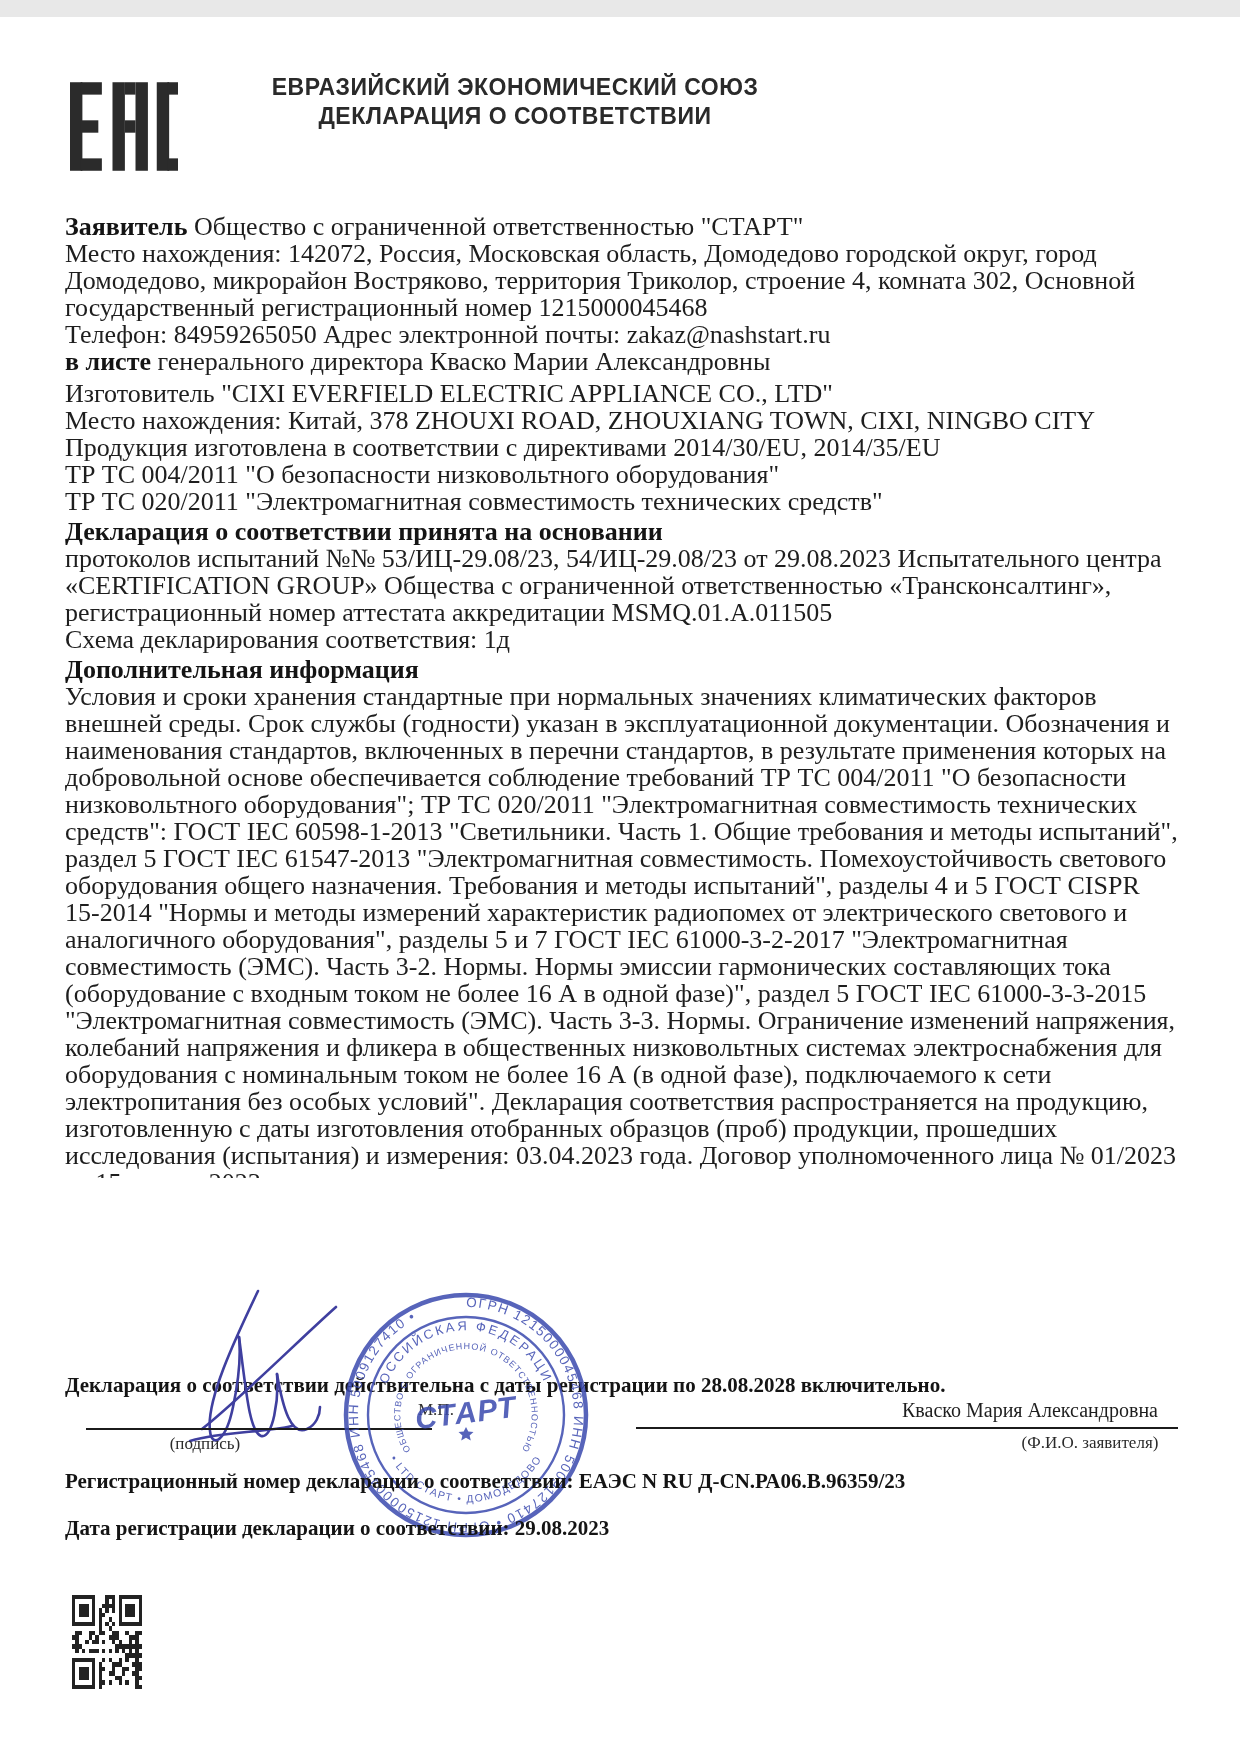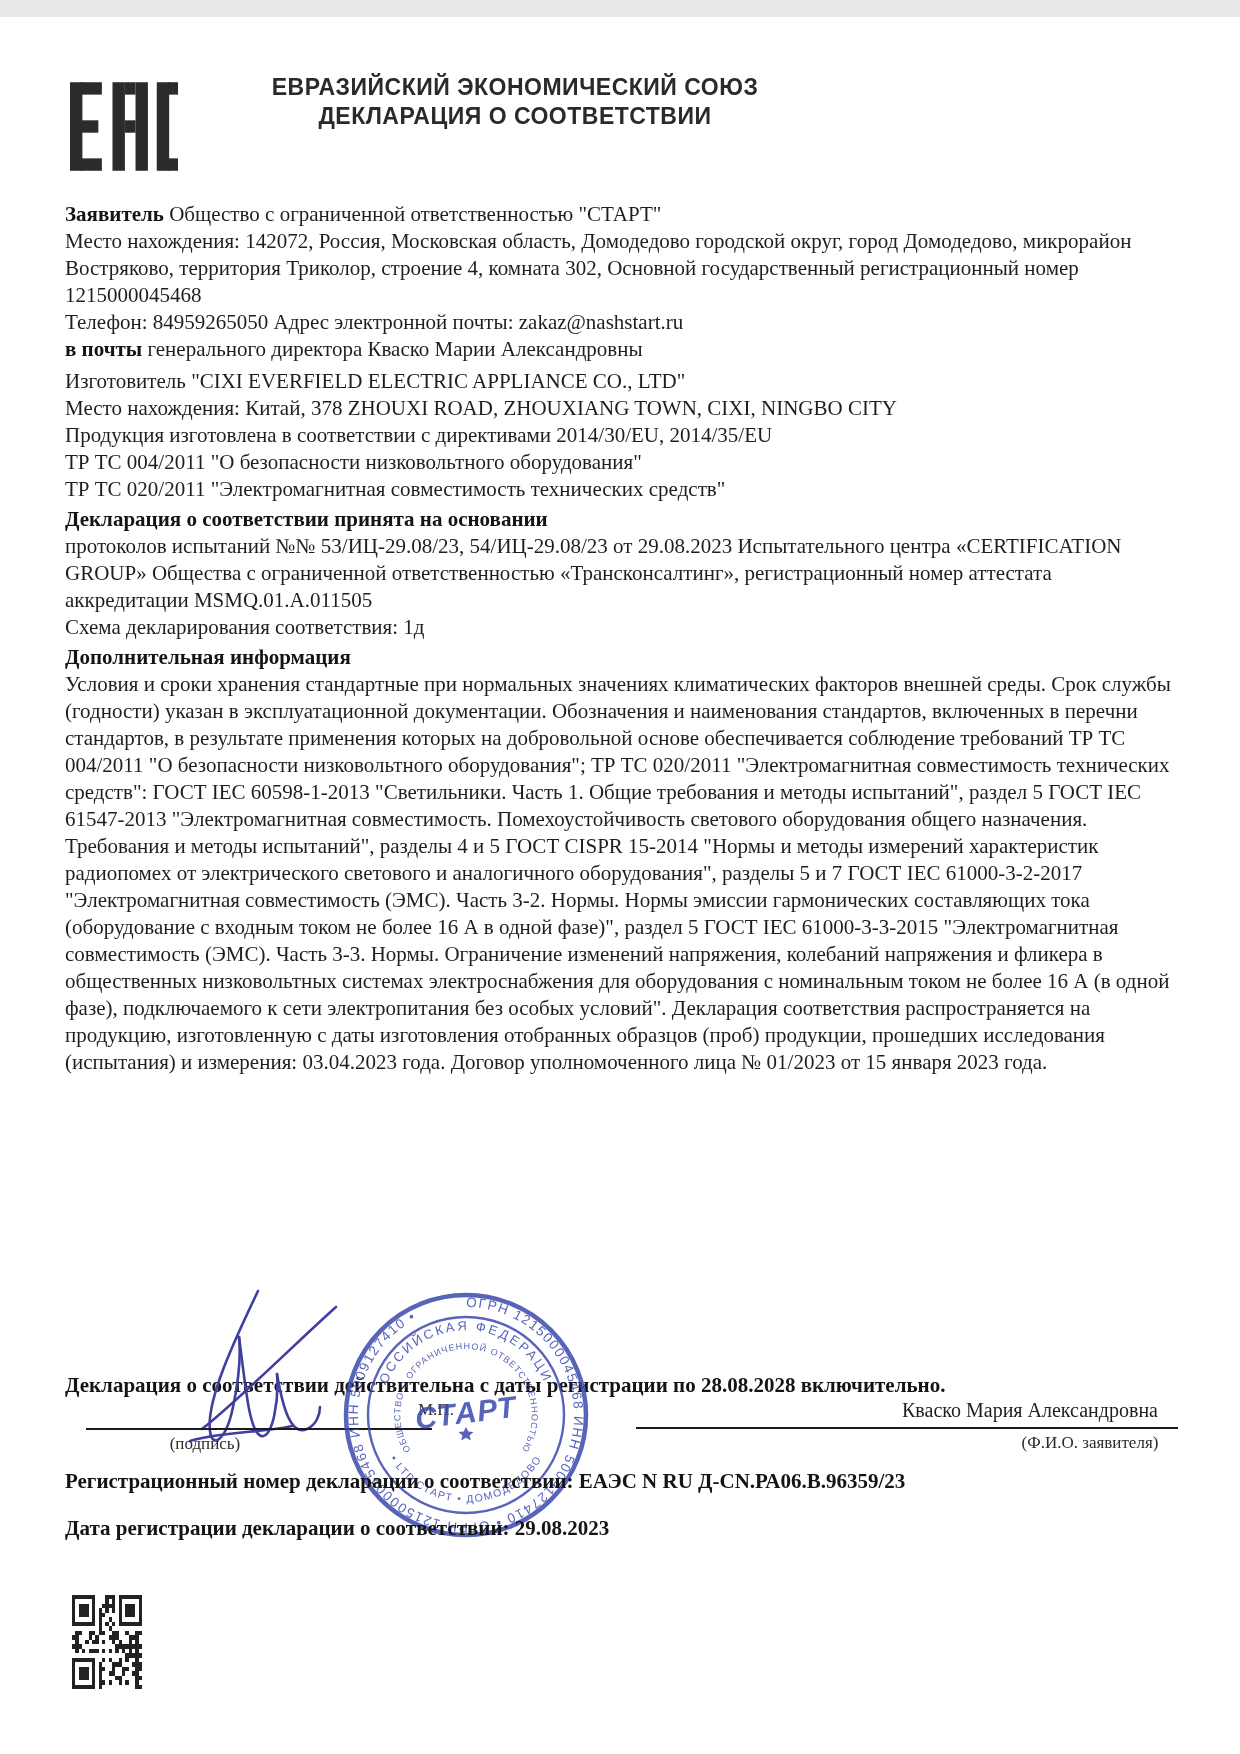--- a/index.html
+++ b/index.html
@@ -2,21 +2,21 @@
 <html><head>
 <meta charset="utf-8">
 <style>
   html,body{margin:0;padding:0;background:#e8e8e8;}
   .page{position:relative;width:1240px;height:1754px;background:#ffffff;margin:17px auto;
         font-family:"Liberation Serif",serif;color:#1e1e1e;overflow:hidden;}
   .eac-logo{position:absolute;left:70px;top:62px;}
   .doc-title{position:absolute;left:230px;top:56px;width:570px;text-align:center;
              font-family:"Liberation Sans",sans-serif;font-weight:bold;font-size:23px;
              line-height:29px;color:#2a2a2a;letter-spacing:.5px;}
-  .flow{position:absolute;left:65px;top:184px;width:1113px;font-size:21px;line-height:27px;}
+  .flow{position:absolute;left:65px;top:196px;width:1113px;font-size:26px;line-height:27px;}
   .flow b{color:#141414;}
   .mt3{margin-top:3px;} .mt4{margin-top:4px;} .mt5{margin-top:5px;} .mt8{margin-top:8px;}
   .addl{max-height:495px;overflow:hidden;}
   .validity{position:absolute;left:65px;top:1356px;width:1100px;font-size:21px;font-weight:bold;color:#141414;}
   .sig-name{position:absolute;left:820px;top:1382px;width:420px;text-align:center;font-size:20px;}
   .rule{position:absolute;border-top:2px solid #1b1b1b;height:0;}
   .rule-left{left:86px;top:1411px;width:346px;}
   .rule-right{left:636px;top:1410px;width:542px;}
   .small-label{position:absolute;font-size:17px;color:#2a2a2a;text-align:center;}
   .lbl-sign{left:130px;top:1417px;width:150px;}
@@ -52,21 +52,21 @@
 
   <div class="doc-title">
     <div>ЕВРАЗИЙСКИЙ ЭКОНОМИЧЕСКИЙ СОЮЗ</div>
     <div>ДЕКЛАРАЦИЯ О СООТВЕТСТВИИ</div>
   </div>
 
   <div class="flow">
     <div><b>Заявитель</b> <span>Общество с ограниченной ответственностью "СТАРТ"</span></div>
     <div>Место нахождения: 142072, Россия, Московская область, Домодедово городской округ, город Домодедово, микрорайон Востряково, территория Триколор, строение 4, комната 302, Основной государственный регистрационный номер 1215000045468</div>
     <div>Телефон: 84959265050 Адрес электронной почты: zakaz@nashstart.ru</div>
-    <div><b>в почты</b> <span>генерального директора Кваско Марии Александровны</span></div>
+    <div><b>в листе</b> <span>генерального директора Кваско Марии Александровны</span></div>
 
     <div class="mt5">Изготовитель "CIXI EVERFIELD ELECTRIC APPLIANCE CO., LTD"</div>
     <div>Место нахождения: Китай, 378 ZHOUXI ROAD, ZHOUXIANG TOWN, CIXI, NINGBO CITY</div>
     <div>Продукция изготовлена в соответствии с директивами 2014/30/EU, 2014/35/EU</div>
 
     <div>ТР ТС 004/2011 "О безопасности низковольтного оборудования"</div>
     <div>ТР ТС 020/2011 "Электромагнитная совместимость технических средств"</div>
 
     <div class="mt3"><b>Декларация о соответствии принята на основании</b></div>
     <div>протоколов испытаний №№ 53/ИЦ-29.08/23, 54/ИЦ-29.08/23 от 29.08.2023 Испытательного центра «CERTIFICATION GROUP» Общества с ограниченной ответственностью «Трансконсалтинг», регистрационный номер аттестата аккредитации MSMQ.01.A.011505</div>

